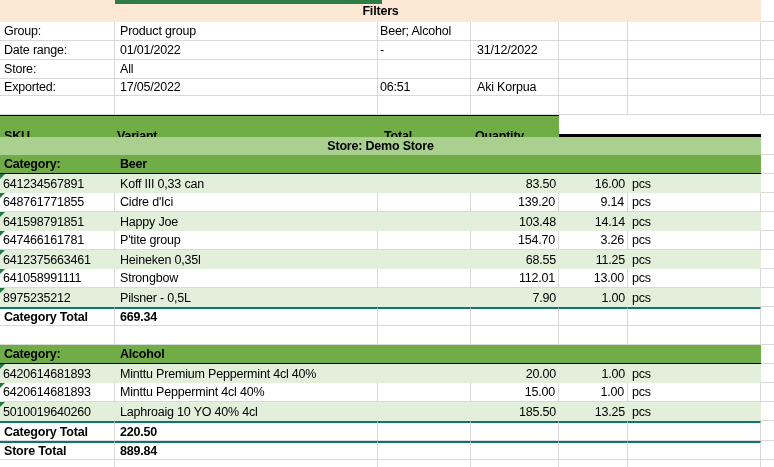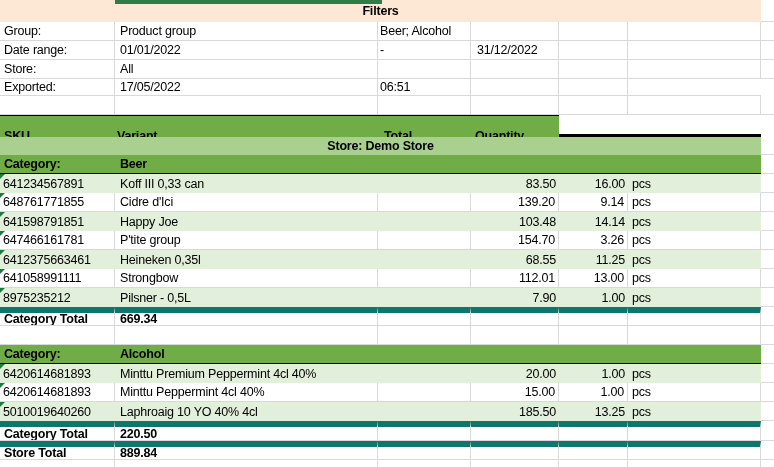--- a/index.html
+++ b/index.html
@@ -25,21 +25,21 @@
   .hgreen { background:#70ad47; }
   .lgreen { background:#a9d08e; }
   .stripe { background:#e2efda; }
 
   
   .h22{height:22px}.h19{height:19px}.h18{height:18px}.h17{height:17px}.h20{height:20px}.h7{height:7px}
 
   .r-thead .cell.hgreen { border-top:1px solid #000; font-weight:700; }
   .divider { width:761px; height:3px; background:#000; }
   .catband { border-bottom:1px solid #000; font-weight:700; }
-  .totrow .cell { border-top:6px solid #0f766e; }
+  .totrow .cell { border-top:2px solid #0f766e; }
   .totrow .cell.g7 { border-top:none; }
 
   .tri {
     position:absolute; top:0; left:0; width:0; height:0;
     border-top:5px solid #1e7b40; border-right:5px solid transparent;
   }
   .topstrip { position:absolute; top:0; left:115px; width:267px; height:4px; background:#2e7d46; }
 </style>
 </head>
 <body>
@@ -108,20 +108,23 @@
   <div class="row h17">
     <div class="cell grid pa">
         <span>Exported:</span>
       </div>
     <div class="cell grid pb">
         <span>17/05/2022</span>
       </div>
     <div class="cell grid pc">
         <span>06:51</span>
       </div>
+    <div class="cell grid pd">
+        <span>Aki Korpua</span>
+      </div>
     <div class="cell grid"></div>
     <div class="cell grid"></div>
     <div class="cell gridb"></div>
   </div>
 
   <div class="row h19">
     <div class="cell grid"></div>
       <div class="cell grid"></div>
       <div class="cell grid"></div>
       <div class="cell grid"></div>

